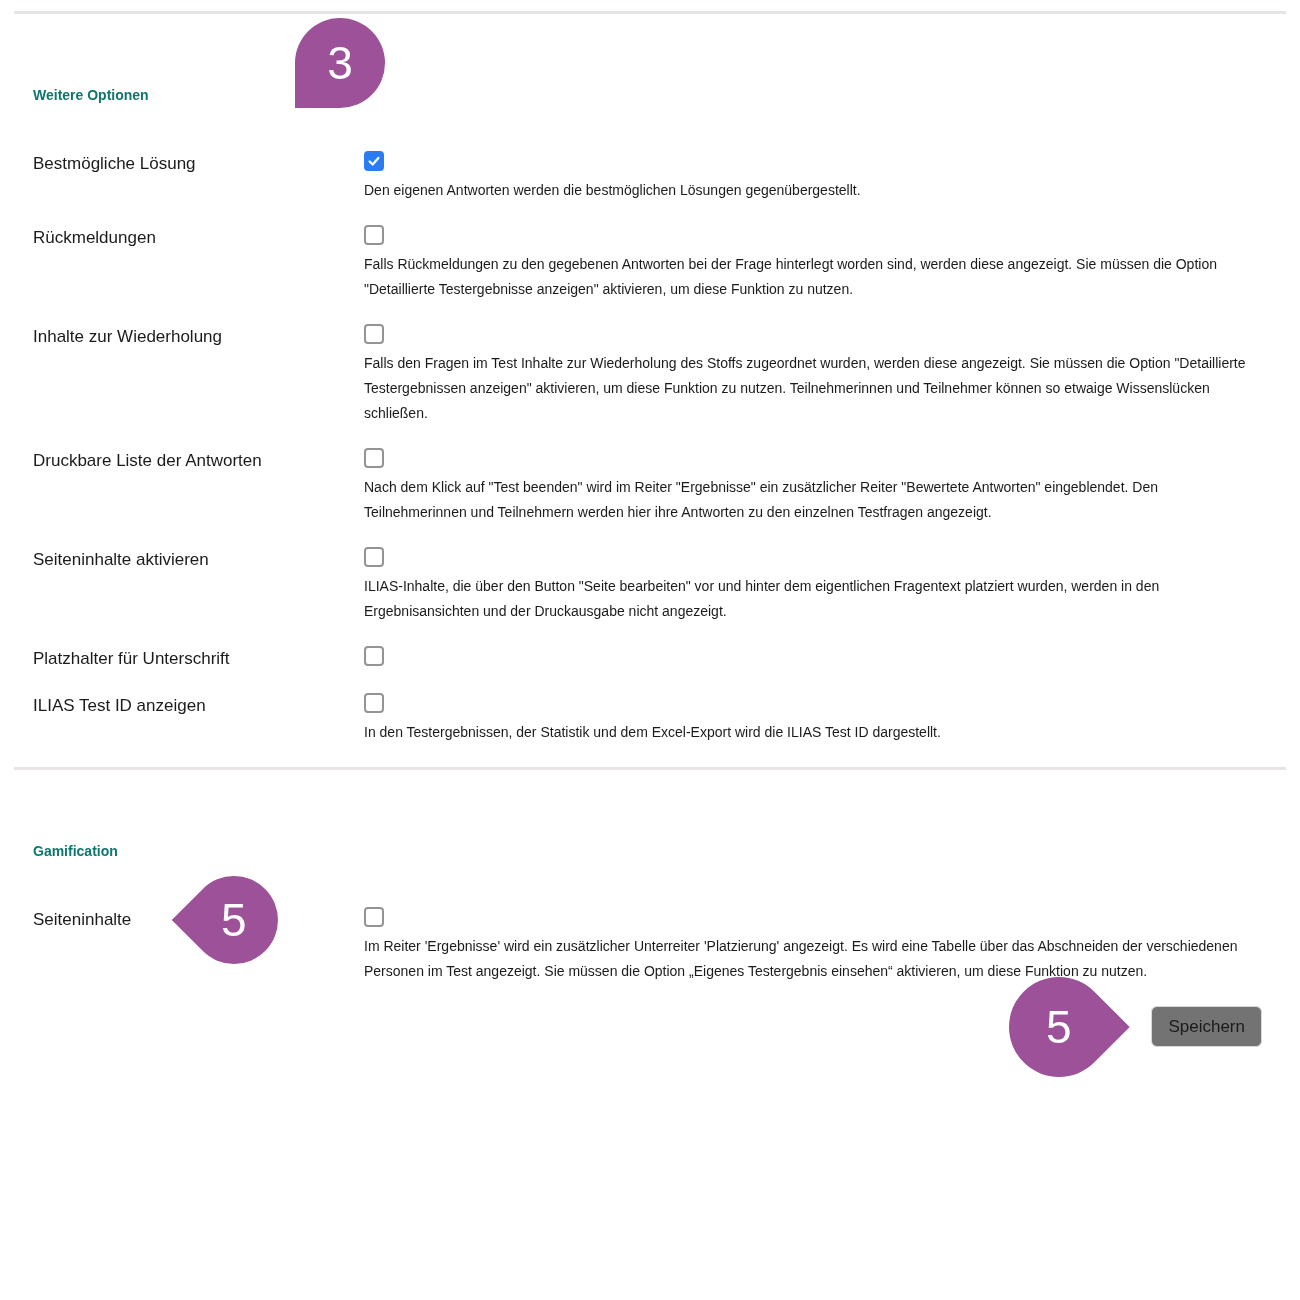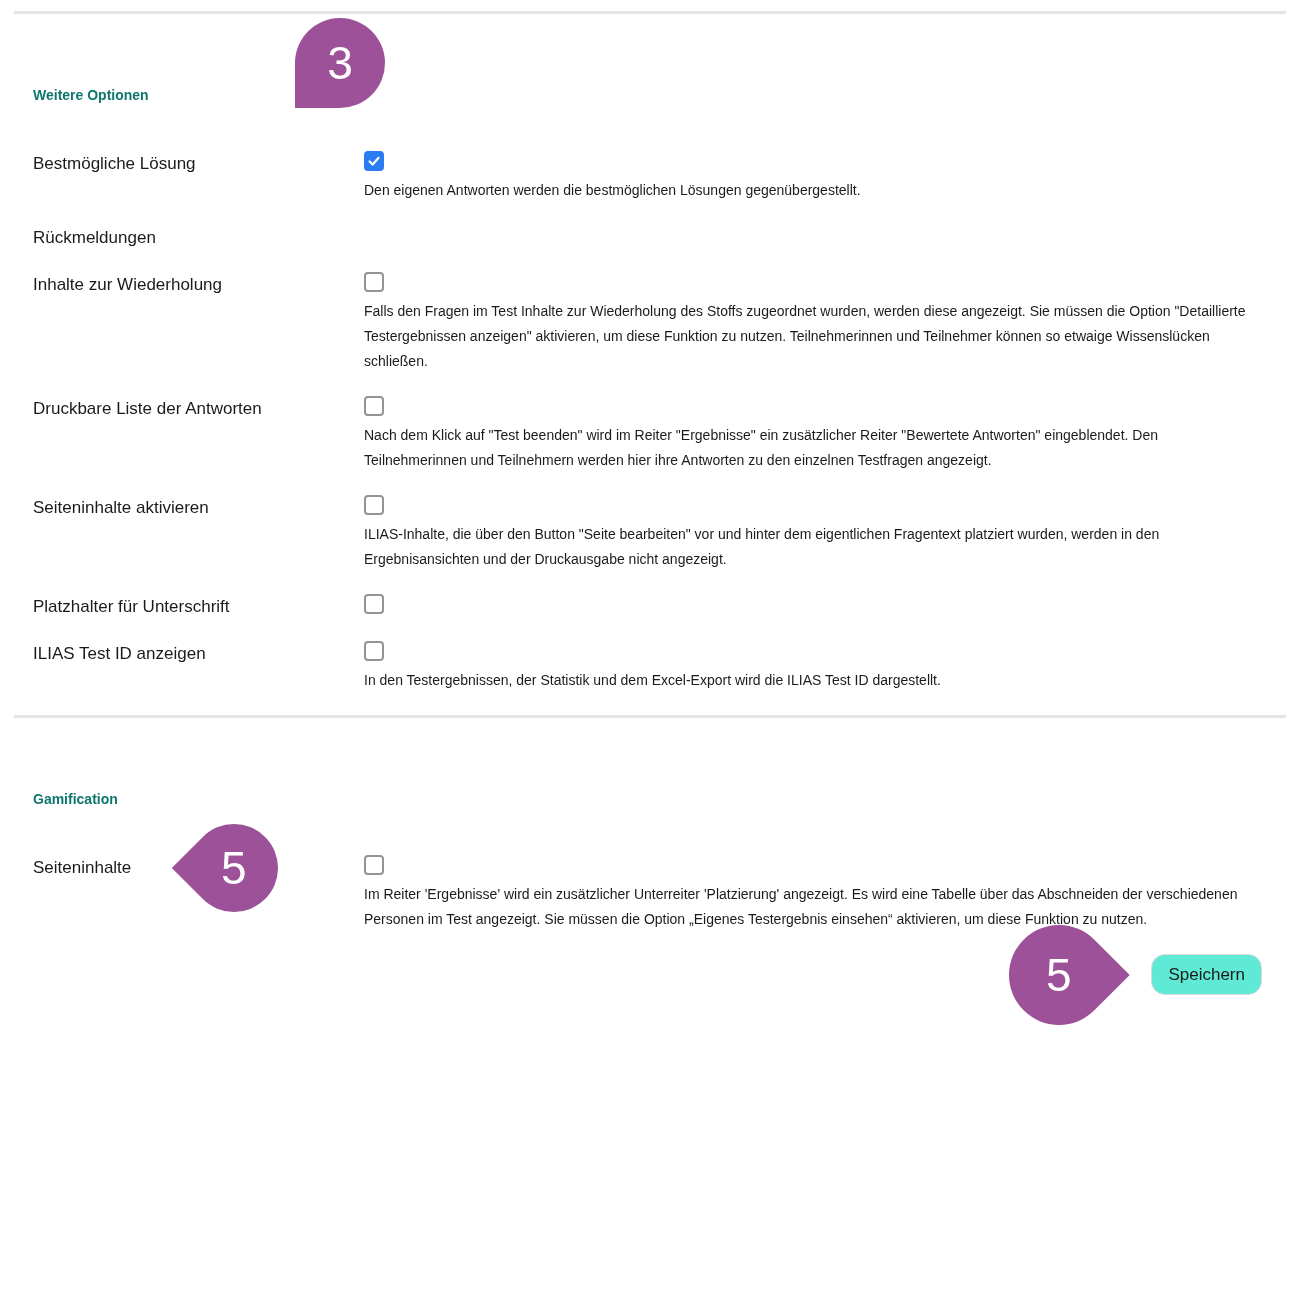--- a/index.html
+++ b/index.html
@@ -70,21 +70,21 @@
   .pin-right5{ 
     position:absolute;left:-142px;top:-29px;width:100px;height:100px;
     border-radius:50% 0 50% 50%;transform:rotate(45deg);
   }
   .pin-right5 .pin-num{transform:rotate(-45deg);}
 
   .save-row{display:flex;justify-content:flex-end;}
   .button-wrap{position:relative;}
   .save-button{
     font-family:inherit;font-size:17px;line-height:25px;color:var(--text);
-    background:#5eead4;border:1px solid var(--btn-border);border-radius:14px;
+    background:#737373;border:1px solid var(--btn-border);border-radius:6px;
     padding:7px 16px;cursor:pointer;
   }
 </style>
 </head>
 <body>
 
 <hr class="divider top">
 
 <div class="content">
   <div class="heading-wrap">
@@ -101,20 +101,26 @@
         <svg width="14" height="14" viewBox="0 0 16 16" aria-hidden="true">
           <path d="M3 8.5 L6.5 12 L13 4.5" stroke="#fff" stroke-width="2.6" fill="none" stroke-linecap="round" stroke-linejoin="round"></path>
         </svg>
       </div>
       <div class="field-description">Den eigenen Antworten werden die bestmöglichen Lösungen gegenübergestellt.</div>
     </div>
   </div>
 
   <div class="form-row">
     <div class="field-label">Rückmeldungen</div>
+    <div class="field-content">
+      <div class="checkbox" role="checkbox" aria-checked="false">
+        
+      </div>
+      <div class="field-description">Falls Rückmeldungen zu den gegebenen Antworten bei der Frage hinterlegt worden sind, werden diese ange­zeigt. Sie müssen die Option "Detaillierte Testergebnisse anzeigen" aktivieren, um diese Funktion zu nutzen.</div>
+    </div>
   </div>
 
   <div class="form-row">
     <div class="field-label">Inhalte zur Wiederholung</div>
     <div class="field-content">
       <div class="checkbox" role="checkbox" aria-checked="false">
         
       </div>
       <div class="field-description">Falls den Fragen im Test Inhalte zur Wiederholung des Stoffs zugeordnet wurden, werden diese angezeigt. Sie müssen die Option "Detaillierte Testergebnissen anzeigen" aktivieren, um diese Funktion zu nutzen. Teilnehme­rinnen und Teilnehmer können so etwaige Wissenslücken schließen.</div>
     </div>

